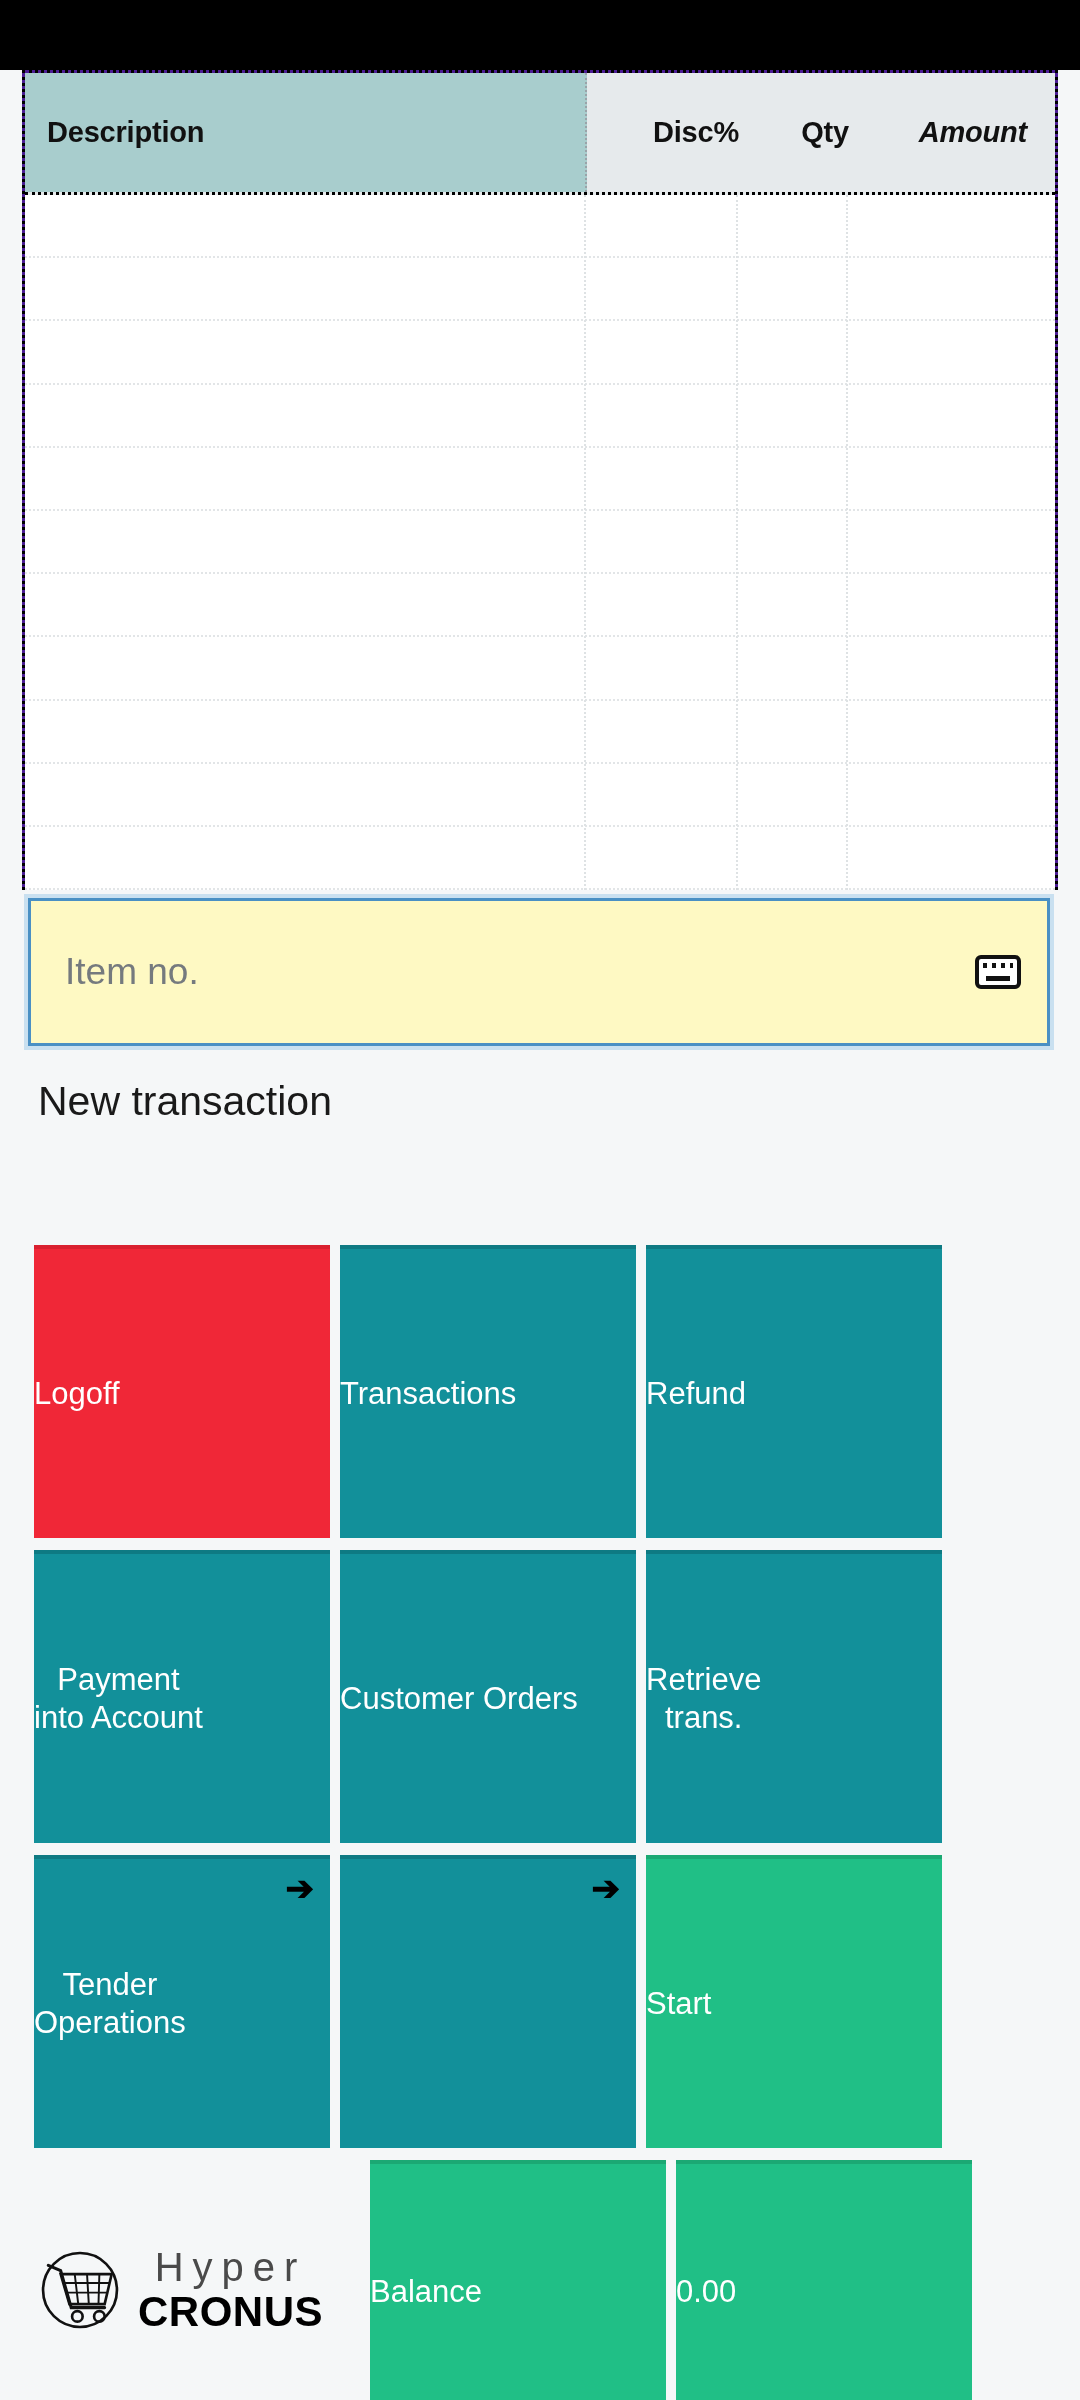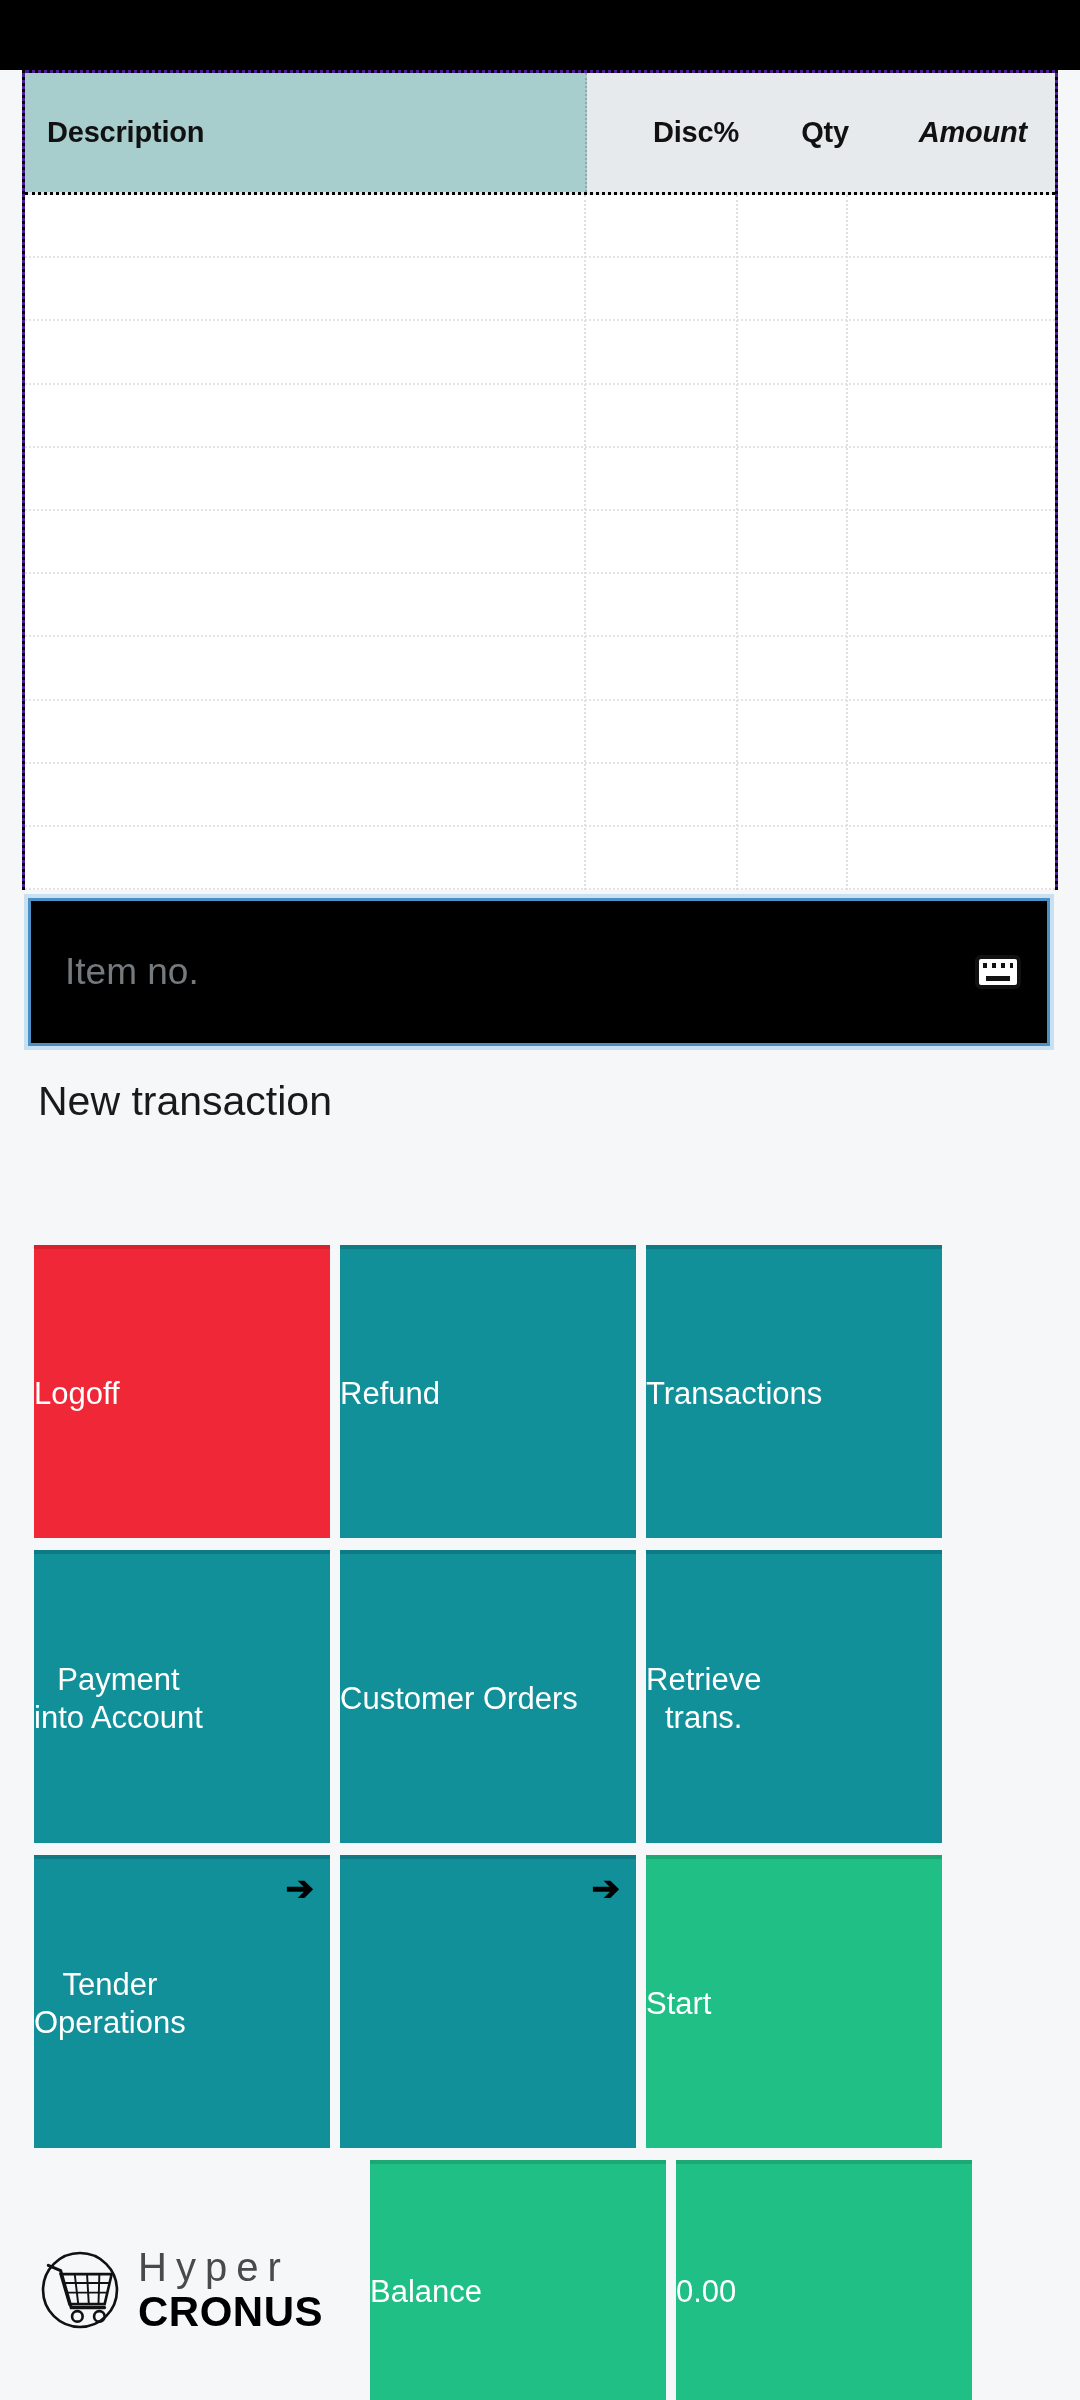--- a/index.html
+++ b/index.html
@@ -87,21 +87,21 @@
   .vline.v2 { left: 711px; }
   .vline.v3 { left: 821px; }
 
   
   .item-input {
     position: absolute;
     left: 28px;
     top: 898px;
     width: 1022px;
     height: 148px;
-    background: #000000;
+    background: #fef9c3;
     border: 3px solid #4A90C4;
     box-shadow: 0 0 0 4px rgba(120,180,225,0.35);
     display: flex;
     align-items: center;
     padding: 0 26px 0 34px;
   }
   .item-placeholder {
     flex: 1;
     font-size: 37px;
     color: #757A7E;
@@ -190,21 +190,21 @@
     display: flex;
     align-items: center;
     gap: 14px;
     padding-left: 2px;
   }
   .cart-badge {
     width: 88px; height: 88px;
     flex: 0 0 auto;
     position: relative;
   }
-  .brand-text { display: flex; flex-direction: column; line-height: 1; }
+  .brand-text { display: flex; flex-direction: column; line-height: 1; align-items: center; }
   .brand-hyper {
     font-size: 40px;
     letter-spacing: 9px;
     color: #4A4A4A;
     font-weight: 300;
   }
   .brand-cronus {
     font-size: 42px;
     font-weight: bold;
     color: #000000;
@@ -259,24 +259,24 @@
   </div>
 
   <div class="trans-status">New transaction</div>
 
   <div class="btn-grid" id="btn-grid">
       <div class="btn-row">
         <div class="tile red">
           <span>Logoff</span>
         </div>
         <div class="tile teal">
+          <span>Transactions</span>
+        </div>
+        <div class="tile teal">
           <span>Refund</span>
-        </div>
-        <div class="tile teal">
-          <span>Transactions</span>
         </div>
       </div>
       <div class="btn-row">
         <div class="tile teal">
           <span>Payment<br>into Account</span>
         </div>
         <div class="tile teal">
           <span>Customer Orders</span>
         </div>
         <div class="tile teal">

